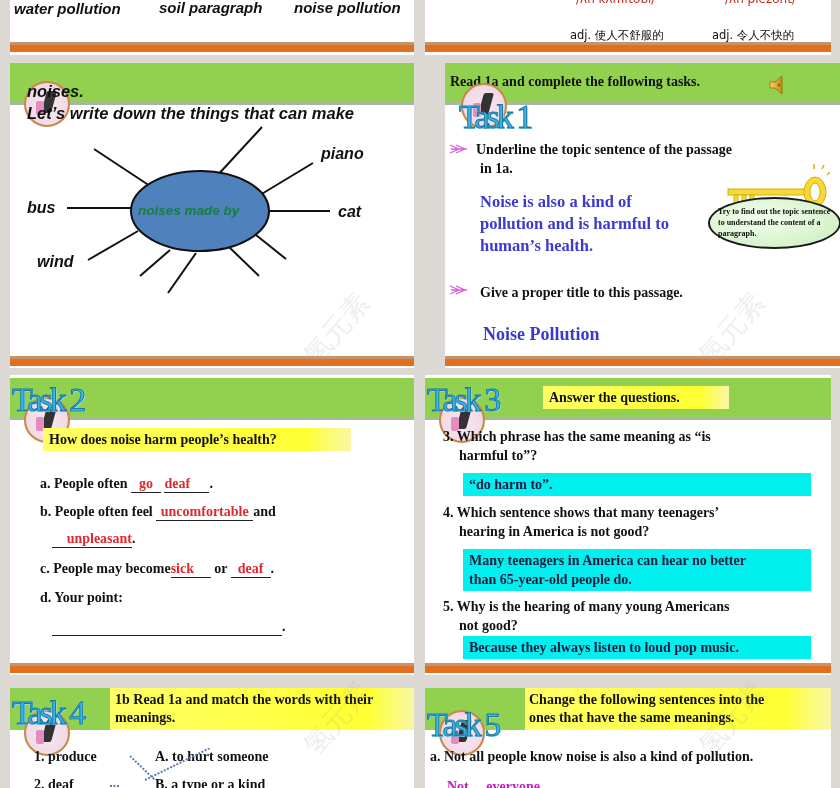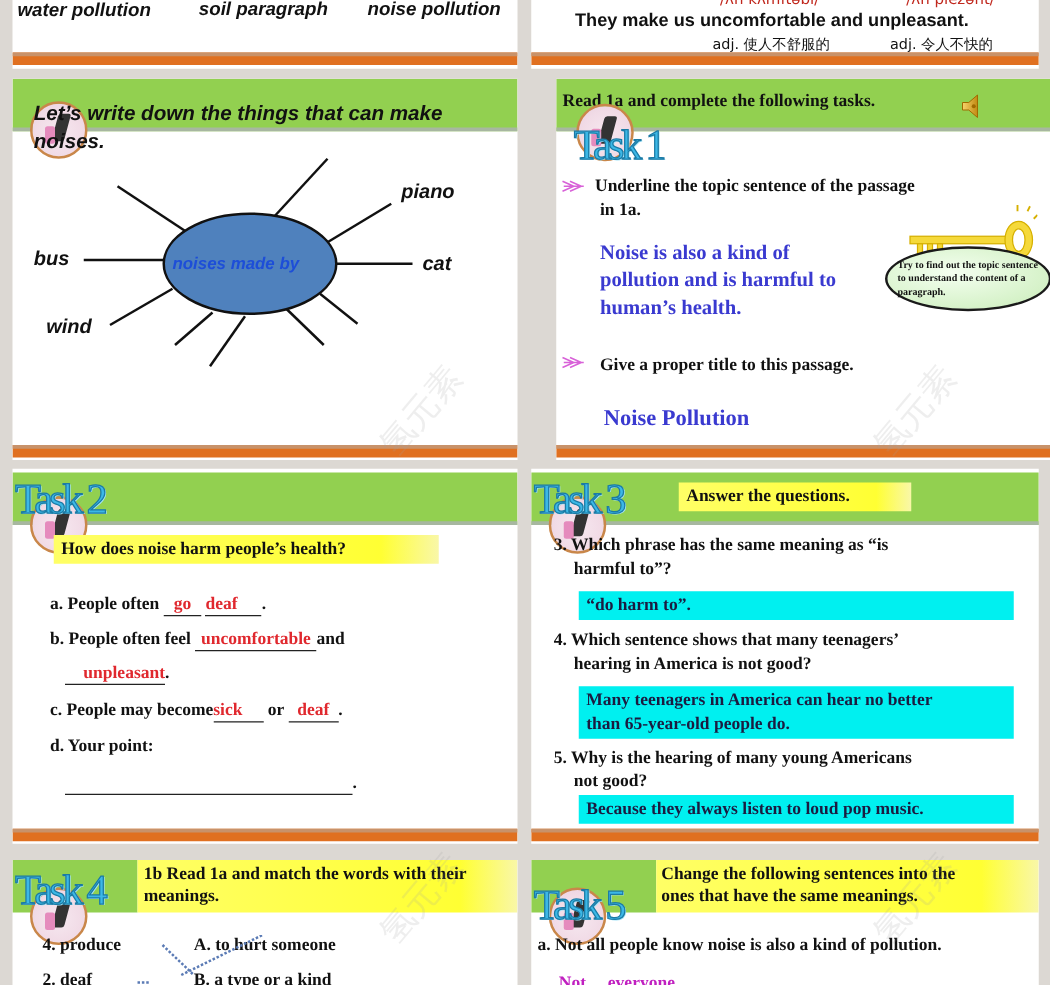--- a/index.html
+++ b/index.html
@@ -36,49 +36,48 @@
 <div class="slide" style="left:10px; top:-10px; width:404px; height:65px;">
   <span class="sans-it" style="position:absolute; left:4px; top:10px; font-size:15px;">water pollution</span>
   <span class="sans-it" style="position:absolute; left:149px; top:9px; font-size:15px;">soil paragraph</span>
   <span class="sans-it" style="position:absolute; left:284px; top:9px; font-size:15px;">noise pollution</span>
   <div class="bar-bottom" style="top:52px;"></div>
 </div>
 
 <div class="slide" style="left:425px; top:-10px; width:406px; height:65px;">
   <span style="position:absolute; left:151px; top:2px; font-family:'DejaVu Sans',sans-serif; font-size:12px; color:#c0281e;">/ʌn kʌmftəbl/</span>
   <span style="position:absolute; left:300px; top:2px; font-family:'DejaVu Sans',sans-serif; font-size:12px; color:#c0281e;">/ʌn plezənt/</span>
-  <span class="sans-b" style="position:absolute; left:35px; top:19px; font-size:14.5px;">They make us uncomfortable and unpleasant.</span>
   <span style="position:absolute; left:142px; top:38px; font-family:'DejaVu Sans',sans-serif; font-size:11.5px; background:#fff; padding:0 3px;">adj. 使人不舒服的</span>
   <span style="position:absolute; left:284px; top:38px; font-family:'DejaVu Sans',sans-serif; font-size:11.5px; background:#fff; padding:0 3px;">adj. 令人不快的</span>
   <div class="bar-bottom" style="top:52px;"></div>
 </div>
 
 <div class="slide" style="left:10px; top:63px; width:404px; height:305px;">
   <div class="green-head" style="top:0; height:42px;"></div>
   <div class="badge" style="left:14px; top:18px;"></div>
   <div class="sans-it" style="position:absolute; left:17px; top:17px; font-size:16.5px; line-height:22px;">
+    <div>noises.</div>
     <div>Let’s write down the things that can make</div>
-    <div>noises.</div>
   </div>
   <svg width="404" height="260" style="position:absolute; left:0; top:40px;">
     <g stroke="#111" stroke-width="2" fill="none">
       <line x1="84" y1="46" x2="140" y2="83"></line>
       <line x1="252" y1="24" x2="205" y2="75"></line>
       <line x1="303" y1="60" x2="250" y2="92"></line>
       <line x1="57" y1="105" x2="122" y2="105"></line>
       <line x1="258" y1="108" x2="320" y2="108"></line>
       <line x1="78" y1="157" x2="128" y2="128"></line>
       <line x1="130" y1="173" x2="160" y2="147"></line>
       <line x1="158" y1="190" x2="186" y2="150"></line>
       <line x1="249" y1="173" x2="218" y2="143"></line>
       <line x1="276" y1="156" x2="246" y2="132"></line>
     </g>
     <ellipse cx="190" cy="108" rx="69" ry="40" fill="#4f81bd" stroke="#111" stroke-width="2"></ellipse>
   </svg>
-  <span class="sans-it" style="position:absolute; left:128px; top:140px; font-size:13.5px; color:#1d4ed8;">noises made by</span>
+  <span class="sans-it" style="position:absolute; left:128px; top:140px; font-size:13.5px; color:#15803d;">noises made by</span>
   <span class="sans-it" style="position:absolute; left:311px; top:82px; font-size:16px;">piano</span>
   <span class="sans-it" style="position:absolute; left:17px; top:136px; font-size:16px;">bus</span>
   <span class="sans-it" style="position:absolute; left:328px; top:140px; font-size:16px;">cat</span>
   <span class="sans-it" style="position:absolute; left:27px; top:190px; font-size:16px;">wind</span>
   <div class="bar-bottom" style="top:293px;"></div>
 </div>
 
 <div class="slide" style="left:445px; top:63px; width:405px; height:305px;">
   <div class="green-head" style="top:0; height:42px;"></div>
   <span class="serif-b" style="position:absolute; left:5px; top:11px; font-size:14px;">Read 1a and complete the following tasks.</span>
@@ -199,21 +198,21 @@
 </div>
 
 <div class="slide" style="left:10px; top:688px; width:404px; height:110px;">
   <div style="position:absolute; left:0; top:0; width:100px; height:42px; background:#92d050;"></div>
   <div class="badge" style="left:14px; top:22px;"></div>
   <span class="task-title" style="left:2px; top:8px;">Task 4</span>
   <div class="yellow-box" style="left:100px; top:0; width:304px; height:42px; padding:3px 5px; line-height:18px;">
     <div>1b  Read 1a and match the words with their</div>
     <div>meanings.</div>
   </div>
-  <div class="q" style="left:24px; top:59px;">4. produce</div>
+  <div class="q" style="left:24px; top:59px;">1. produce</div>
   <div class="q" style="left:24px; top:87px;">2. deaf</div>
   <div class="q" style="left:145px; top:59px;">A. to hurt someone</div>
   <div class="q" style="left:145px; top:87px;">B. a type or a kind</div>
   <svg width="120" height="50" style="position:absolute; left:90px; top:60px;">
     <g stroke="#5b7bb5" stroke-width="2" stroke-dasharray="2 1.5" fill="none">
       <line x1="30" y1="8" x2="55" y2="32"></line>
       <line x1="45" y1="32" x2="110" y2="0"></line>
       <line x1="10" y1="38" x2="20" y2="38"></line>
     </g>
   </svg>

